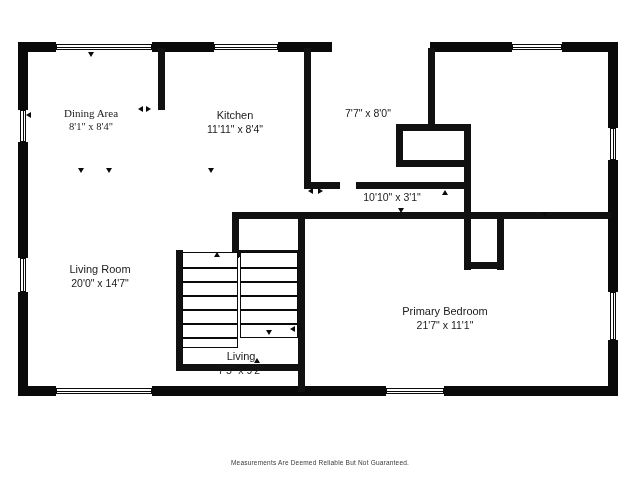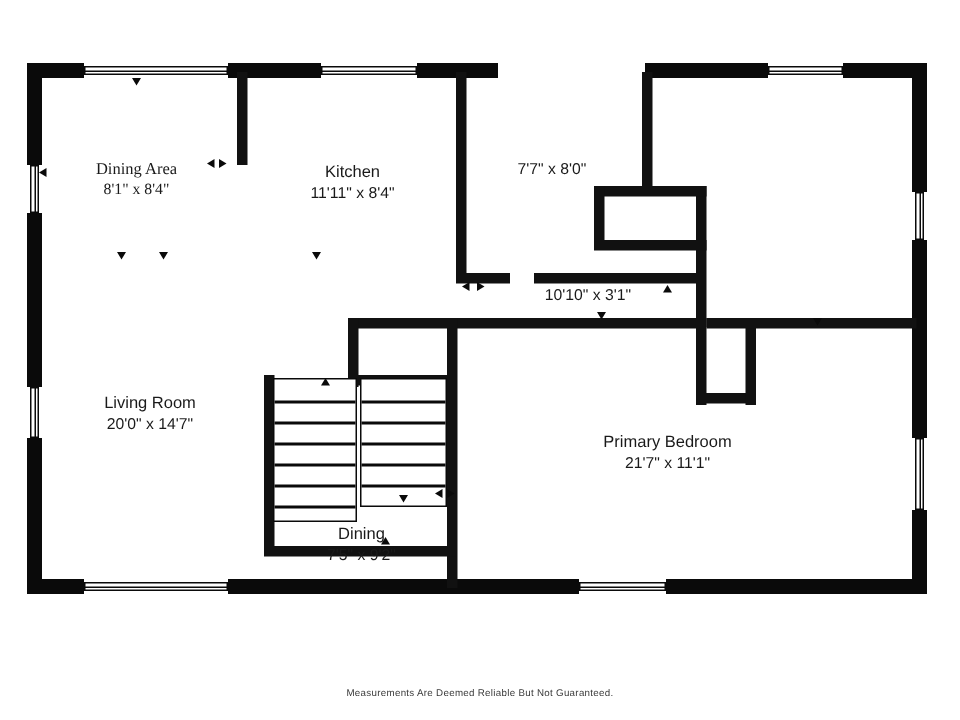--- a/index.html
+++ b/index.html
@@ -236,25 +236,25 @@
 
   <div class="label" style="left:320px; top:190px; width:144px;">
     <span class="dim">10'10" x 3'1"</span>
   </div>
 
   <div class="label" style="left:26px; top:262px; width:148px;">
     <span class="name">Living Room</span>
     <span class="dim">20'0" x 14'7"</span>
   </div>
 
-  <div class="label" style="left:364px; top:288px; width:162px;">
+  <div class="label" style="left:364px; top:304px; width:162px;">
     <span class="name">Primary Bedroom</span>
     <span class="dim">21'7" x 11'1"</span>
   </div>
 
   <div class="label" style="left:186px; top:349px; width:110px;">
-    <span class="name">Dining</span>
+    <span class="name">Living</span>
     <span class="dim">7'5" x 9'2"</span>
   </div>
 
   <div class="footer">Measurements Are Deemed Reliable But Not Guaranteed.</div>
 
 </div>
 
 </body></html>

